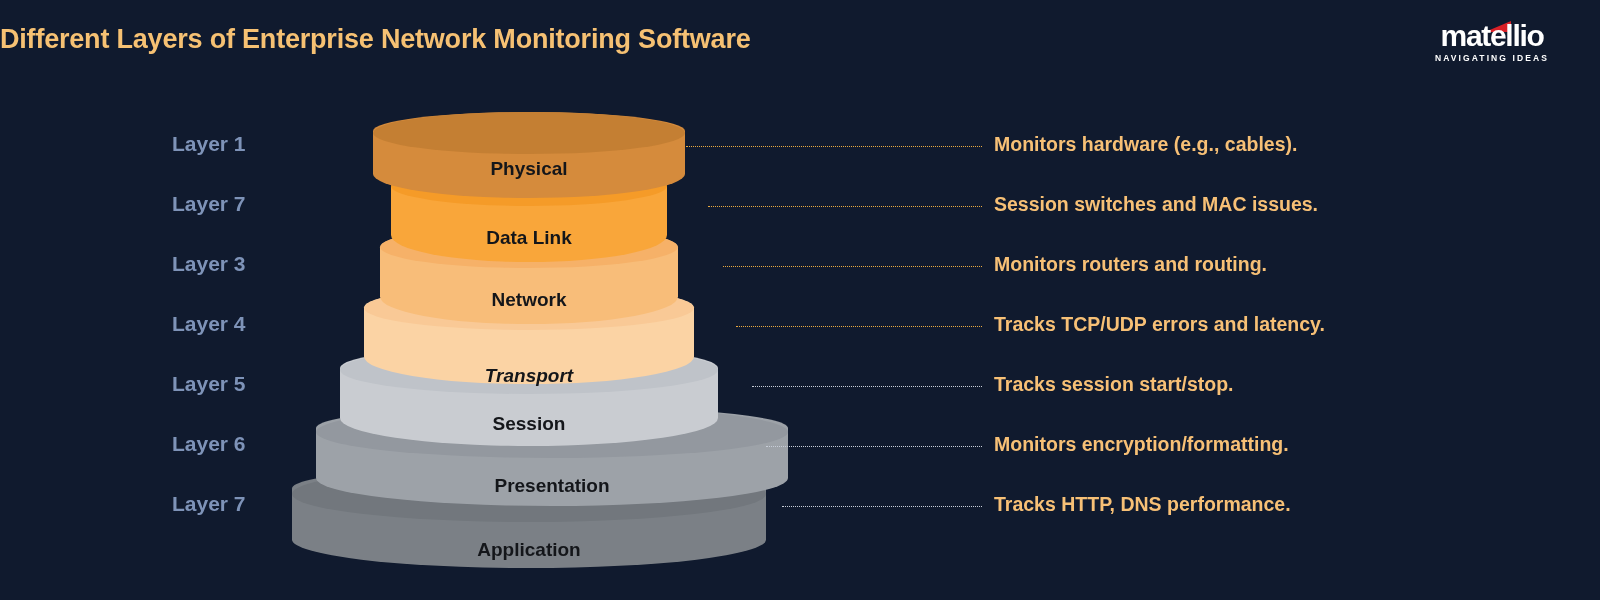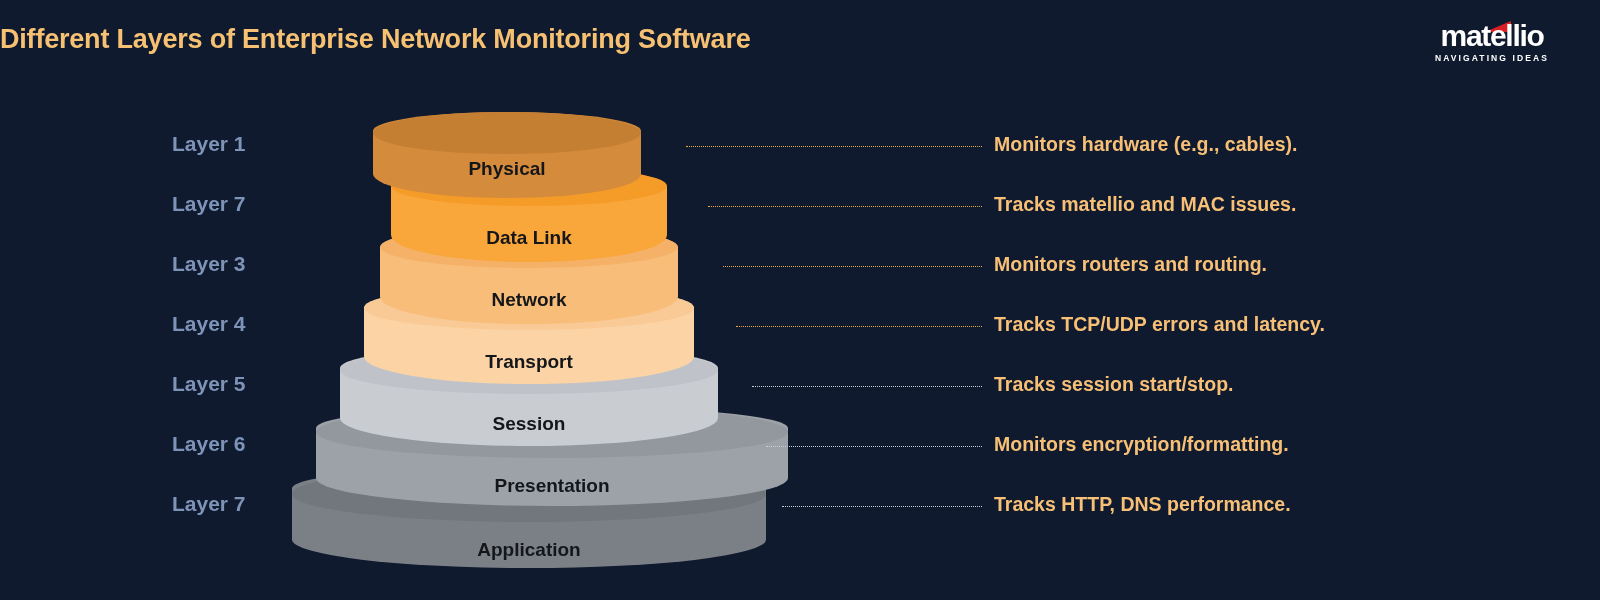--- a/index.html
+++ b/index.html
@@ -179,51 +179,51 @@
 
     <div class="cyl" style="left:340px; top:346px; width:378px; height:100px; z-index:3;">
       <div class="cyl-body" style="background:#c9ccd1;"></div>
       <div class="cyl-top" style="height:48px; background:#bfc3c9;"></div>
       <div class="cyl-label" style="top:68px;">Session</div>
     </div>
 
     <div class="cyl" style="left:364px; top:286px; width:330px; height:98px; z-index:4;">
       <div class="cyl-body" style="background:#fbd3a4;"></div>
       <div class="cyl-top" style="height:44px; background:#f9c996;"></div>
-      <div class="cyl-label" style="top:66px;">Transport</div>
+      <div class="cyl-label" style="top:80px;font-style:italic;">Transport</div>
     </div>
 
     <div class="cyl" style="left:380px; top:226px; width:298px; height:98px; z-index:5;">
       <div class="cyl-body" style="background:#f8bd79;"></div>
       <div class="cyl-top" style="height:42px; background:#f6b168;"></div>
       <div class="cyl-label" style="top:64px;">Network</div>
     </div>
 
     <div class="cyl" style="left:391px; top:166px; width:276px; height:96px; z-index:6;">
       <div class="cyl-body" style="background:#f9a63a;"></div>
       <div class="cyl-top" style="height:40px; background:#f59b28;"></div>
       <div class="cyl-label" style="top:62px;">Data Link</div>
     </div>
 
-    <div class="cyl" style="left:373px; top:112px; width:268px; height:86px; z-index:7;">
+    <div class="cyl" style="left:373px; top:112px; width:312px; height:86px; z-index:7;">
       <div class="cyl-body" style="background:#d58b3c;"></div>
       <div class="cyl-top" style="height:42px; background:#c47f33;"></div>
       <div class="cyl-label" style="top:47px;">Physical</div>
     </div>
   </div>
 
   <div class="connector" style="left:686px; top:146px; width:296px; z-index:8;"></div>
   <div class="connector" style="left:708px; top:206px; width:274px; z-index:8;"></div>
   <div class="connector" style="left:723px; top:266px; width:259px; z-index:8;"></div>
   <div class="connector" style="left:736px; top:326px; width:246px; z-index:8;"></div>
   <div class="connector gray" style="left:752px; top:386px; width:230px; z-index:8;"></div>
   <div class="connector gray" style="left:766px; top:446px; width:216px; z-index:8;"></div>
   <div class="connector gray" style="left:782px; top:506px; width:200px; z-index:8;"></div>
 
   <div class="desc" style="top:135px">Monitors hardware (e.g., cables).</div>
-  <div class="desc" style="top:195px">Tracks matellio and MAC issues.</div>
+  <div class="desc" style="top:195px">Session switches and MAC issues.</div>
   <div class="desc" style="top:255px">Monitors routers and routing.</div>
   <div class="desc" style="top:315px">Tracks TCP/UDP errors and latency.</div>
   <div class="desc" style="top:375px">Tracks session start/stop.</div>
   <div class="desc" style="top:435px">Monitors encryption/formatting.</div>
   <div class="desc" style="top:495px">Tracks HTTP, DNS performance.</div>
 
 </div>
 
 </body></html>

